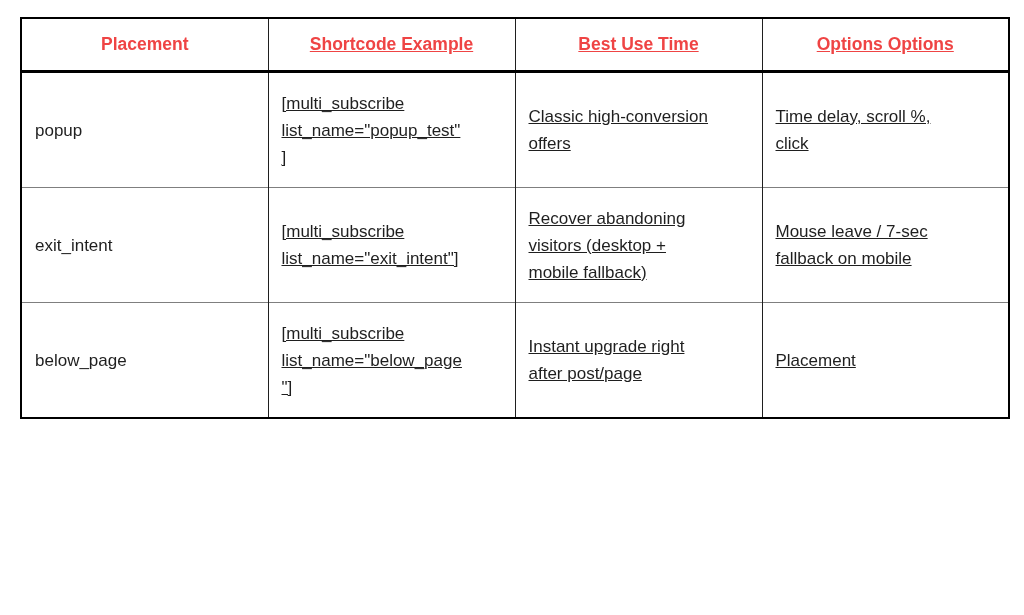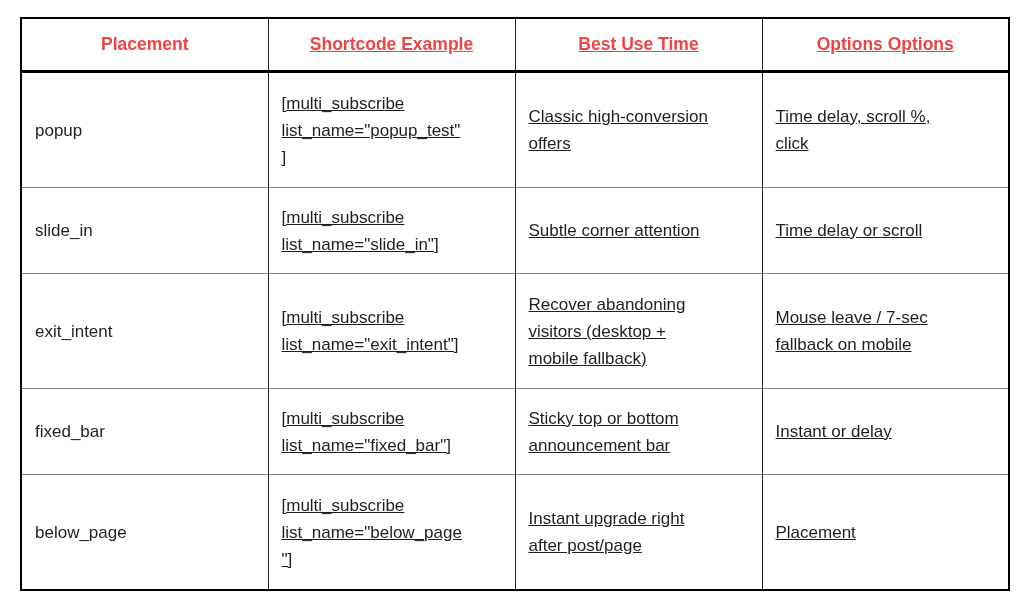--- a/index.html
+++ b/index.html
@@ -79,44 +79,29 @@
       <tr class="h-tall">
         <td>popup</td>
         <td>[multi_subscribe
 list_name="popup_test"
 ]</td>
         <td>Classic high-conversion
 offers</td>
         <td>Time delay, scroll %,
 click</td>
       </tr>
-      <tr class="h-short">
-        <td>slide_in</td>
-        <td>[multi_subscribe
-list_name="slide_in"]</td>
-        <td>Subtle corner attention</td>
-        <td>Time delay or scroll</td>
-      </tr>
       <tr class="h-tall">
         <td>exit_intent</td>
         <td>[multi_subscribe
 list_name="exit_intent"]</td>
         <td>Recover abandoning
 visitors (desktop +
 mobile fallback)</td>
         <td>Mouse leave / 7-sec
 fallback on mobile</td>
-      </tr>
-      <tr class="h-short">
-        <td>fixed_bar</td>
-        <td>[multi_subscribe
-list_name="fixed_bar"]</td>
-        <td>Sticky top or bottom
-announcement bar</td>
-        <td>Instant or delay</td>
       </tr>
       <tr class="h-tall">
         <td>below_page</td>
         <td>[multi_subscribe
 list_name="below_page
 "]</td>
         <td>Instant upgrade right
 after post/page</td>
         <td>Placement</td>
       </tr>

